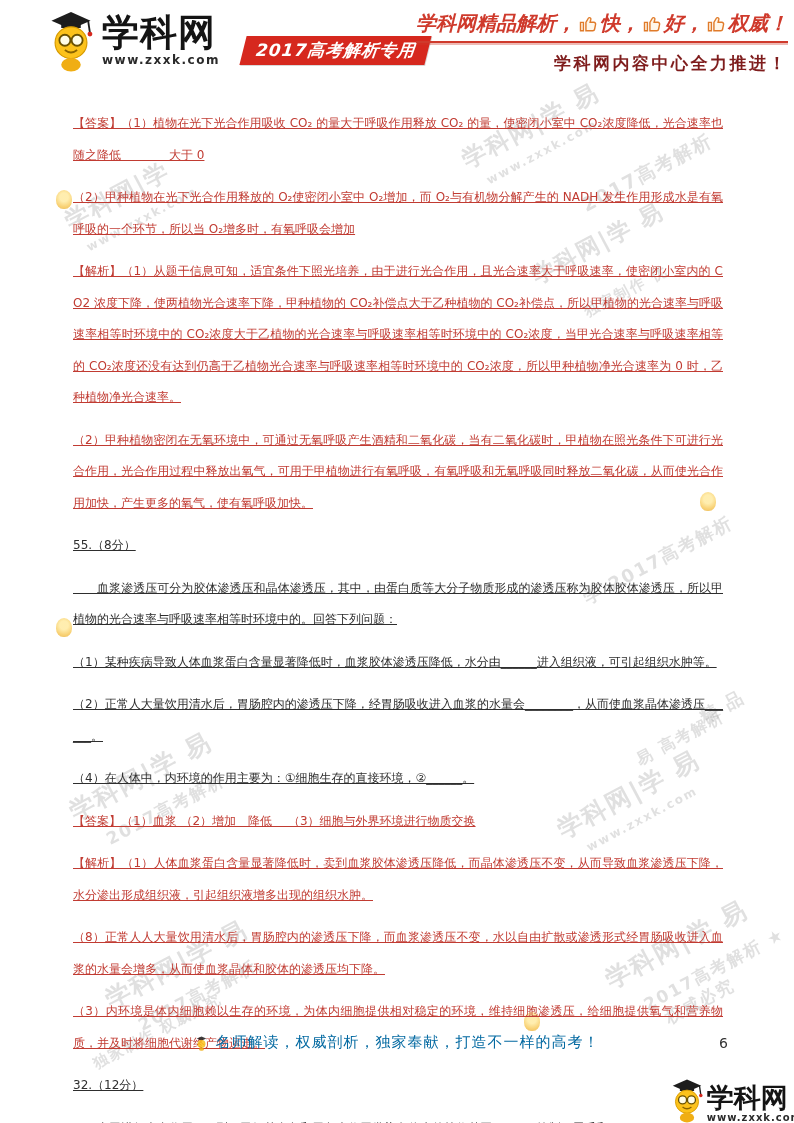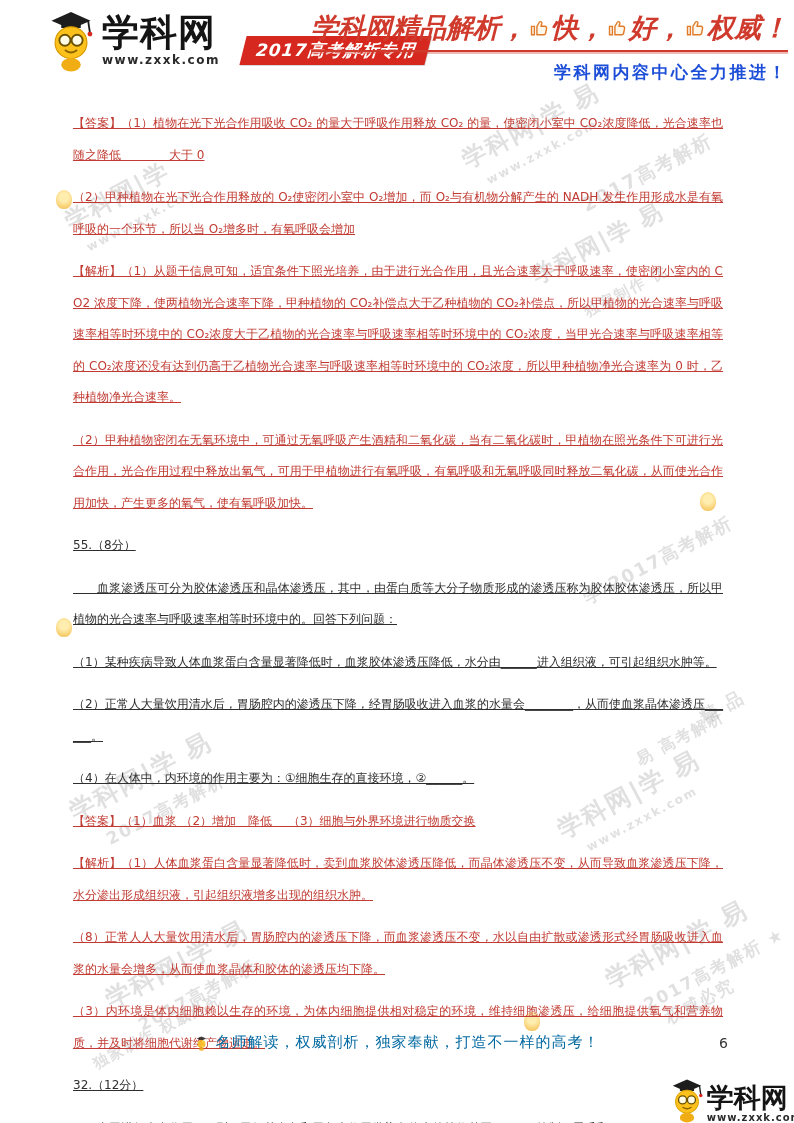--- a/index.html
+++ b/index.html
@@ -25,25 +25,25 @@
   .mascot-lg{width:58px; height:66px;}
   .logo-text{margin-left:2px; padding-top:8px;}
   .site-name{font-size:37px; font-weight:900; color:#141414; line-height:1.0; letter-spacing:1px;}
   .site-url{font-size:12px; font-weight:bold; color:#2a2a2a; letter-spacing:1.5px; margin-top:2px;}
   .banner{position:absolute; left:243px; top:36px; transform:skewX(-14deg);
     background:var(--banner); padding:3px 13px; box-shadow:1px 1px 0 rgba(0,0,0,.15);}
   .banner-text{display:inline-block; transform:skewX(8deg); color:#fff; font-weight:bold;
     font-style:italic; font-size:17px; letter-spacing:1px; white-space:nowrap;}
   .slogan-block{position:absolute; right:6px; top:10px; text-align:right;}
   .slogan-main{display:flex; align-items:center; justify-content:center; gap:2px;
-    color:var(--calli); font-size:27px; font-weight:bold; font-style:italic; white-space:nowrap;}
+    color:var(--calli); font-size:20px; font-weight:bold; font-style:italic; white-space:nowrap;}
   .thumb{width:20px; height:20px; display:inline-block; flex:0 0 auto;}
   .slogan-rule{height:2px; background:var(--calli); margin-top:4px;
     box-shadow:0 2px 0 rgba(207,58,44,.35);}
-  .slogan-sub{margin-top:9px; color:#1d4ed8; font-size:17px; font-weight:bold; letter-spacing:2.5px; white-space:nowrap;}
+  .slogan-sub{margin-top:9px; color:#7f1d1d; font-size:17px; font-weight:bold; letter-spacing:2.5px; white-space:nowrap;}
   
   .doc-body{position:absolute; top:97px; left:62px; width:672px; z-index:1;}
   .para{margin:11px; font-size:12px; line-height:31.5px; text-align:justify; word-break:break-all;text-decoration:underline;}
   .para.answer, .para.analysis{color:var(--red);}
   .para.question{color:var(--black);}
   
   .footer{position:absolute; left:0; top:1033px; width:100%; z-index:2;}
   .footer-center{display:flex; align-items:center; justify-content:center; gap:8px;
     font-size:15px; color:#0369a1; letter-spacing:1px;}
   .mascot-xs{width:13px; height:16px; opacity:.85;}

